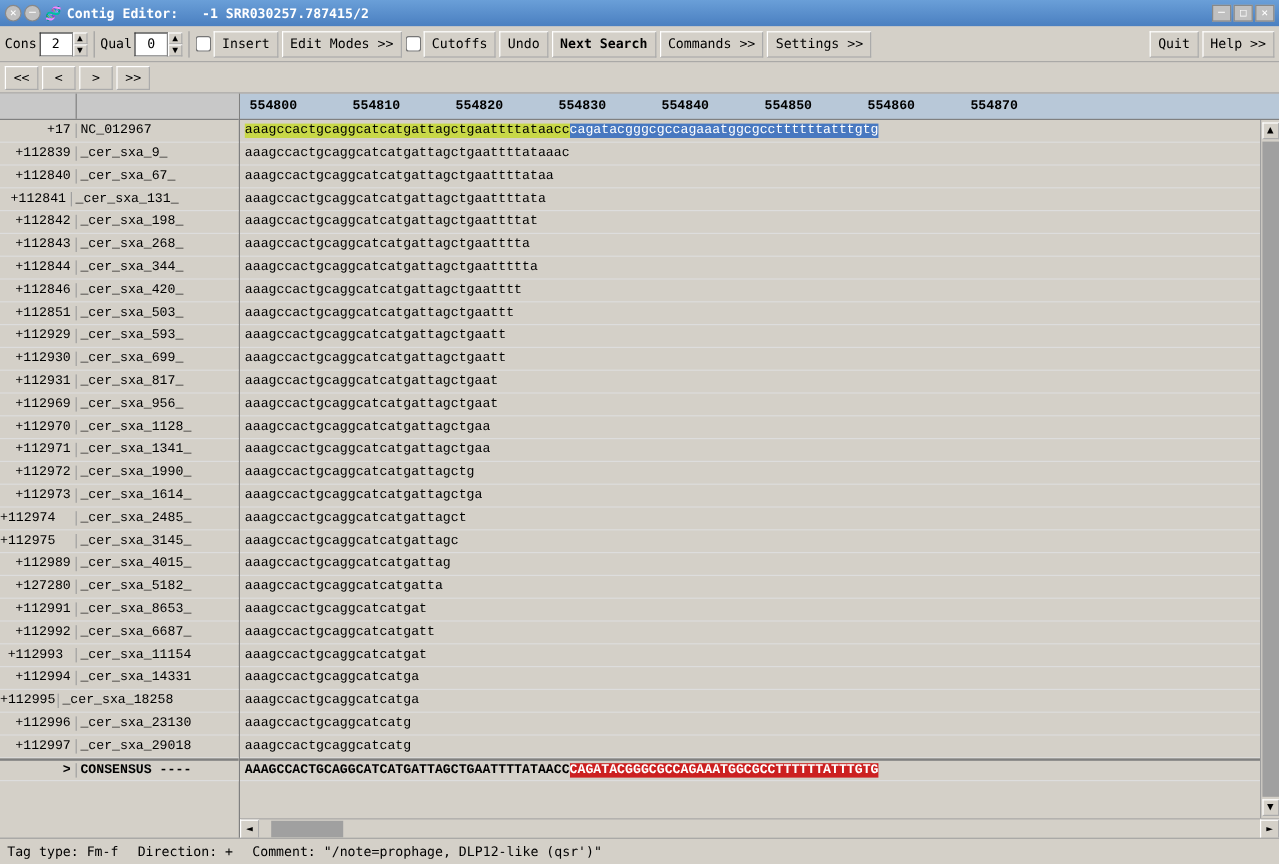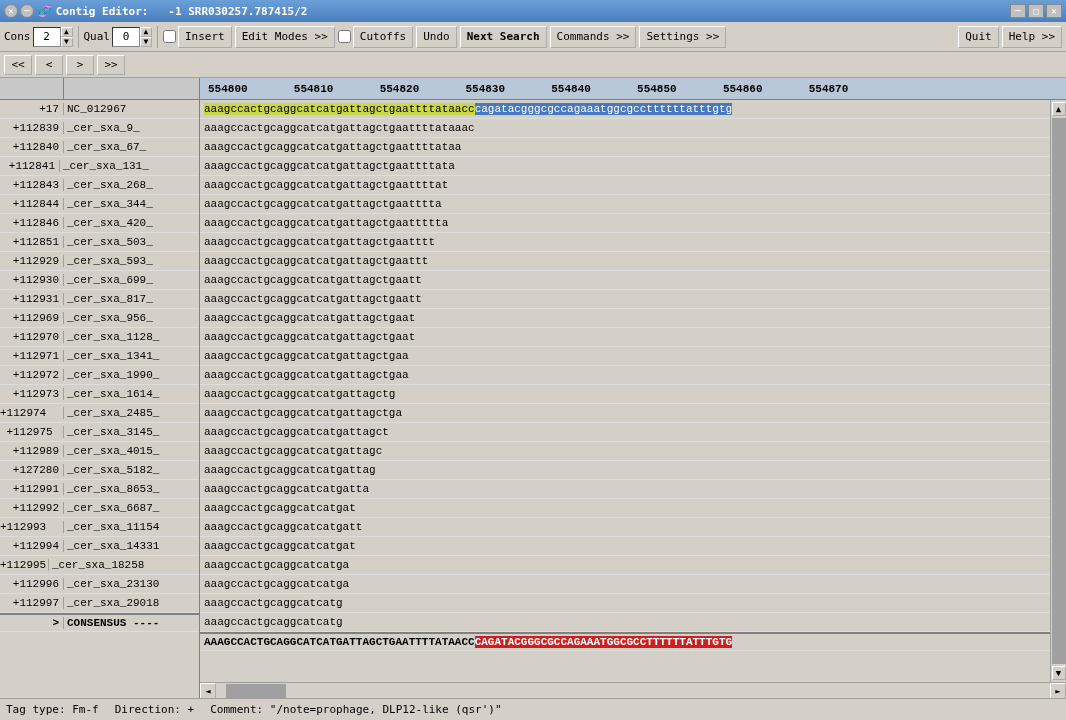--- a/index.html
+++ b/index.html
@@ -374,20 +374,24 @@
         </div>
         <div class="data-row" style="display: flex; height: 19px; align-items: center; border-bottom: 1px solid rgb(221, 221, 221); font-family: &quot;Courier New&quot;, monospace; font-size: 11px;">
           <div style="width: 64px; text-align: right; padding-right: 4px; border-right: 1px solid rgb(160, 160, 160); overflow: hidden; white-space: nowrap; font-size: 11px;">+112840</div>
           <div style="flex: 1 1 0%; padding-left: 3px; overflow: hidden; white-space: nowrap; font-size: 11px;">_cer_sxa_67_</div>
         </div>
         <div class="data-row" style="display: flex; height: 19px; align-items: center; border-bottom: 1px solid rgb(221, 221, 221); font-family: &quot;Courier New&quot;, monospace; font-size: 11px;">
           <div style="width: 60px; text-align: right; padding-right: 4px; border-right: 1px solid rgb(160, 160, 160); overflow: hidden; white-space: nowrap; font-size: 11px;">+112841</div>
           <div style="flex: 1 1 0%; padding-left: 3px; overflow: hidden; white-space: nowrap; font-size: 11px;">_cer_sxa_131_</div>
         </div>
         <div class="data-row" style="display: flex; height: 19px; align-items: center; border-bottom: 1px solid rgb(221, 221, 221); font-family: &quot;Courier New&quot;, monospace; font-size: 11px;">
+          <div style="width: 64px; text-align: right; padding-right: 4px; border-right: 1px solid rgb(160, 160, 160); overflow: hidden; white-space: nowrap; font-size: 11px;">+112842</div>
+          <div style="flex: 1 1 0%; padding-left: 3px; overflow: hidden; white-space: nowrap; font-size: 11px;">_cer_sxa_198_</div>
+        </div>
+        <div class="data-row" style="display: flex; height: 19px; align-items: center; border-bottom: 1px solid rgb(221, 221, 221); font-family: &quot;Courier New&quot;, monospace; font-size: 11px;">
           <div style="width: 64px; text-align: right; padding-right: 4px; border-right: 1px solid rgb(160, 160, 160); overflow: hidden; white-space: nowrap; font-size: 11px;">+112843</div>
           <div style="flex: 1 1 0%; padding-left: 3px; overflow: hidden; white-space: nowrap; font-size: 11px;">_cer_sxa_268_</div>
         </div>
         <div class="data-row" style="display: flex; height: 19px; align-items: center; border-bottom: 1px solid rgb(221, 221, 221); font-family: &quot;Courier New&quot;, monospace; font-size: 11px;">
           <div style="width: 64px; text-align: right; padding-right: 4px; border-right: 1px solid rgb(160, 160, 160); overflow: hidden; white-space: nowrap; font-size: 11px;">+112844</div>
           <div style="flex: 1 1 0%; padding-left: 3px; overflow: hidden; white-space: nowrap; font-size: 11px;">_cer_sxa_344_</div>
         </div>
         <div class="data-row" style="display: flex; height: 19px; align-items: center; border-bottom: 1px solid rgb(221, 221, 221); font-family: &quot;Courier New&quot;, monospace; font-size: 11px;">
           <div style="width: 64px; text-align: right; padding-right: 4px; border-right: 1px solid rgb(160, 160, 160); overflow: hidden; white-space: nowrap; font-size: 11px;">+112846</div>
           <div style="flex: 1 1 0%; padding-left: 3px; overflow: hidden; white-space: nowrap; font-size: 11px;">_cer_sxa_420_</div>
@@ -426,41 +430,41 @@
         </div>
         <div class="data-row" style="display: flex; height: 19px; align-items: center; border-bottom: 1px solid rgb(221, 221, 221); font-family: &quot;Courier New&quot;, monospace; font-size: 11px;">
           <div style="width: 64px; text-align: right; padding-right: 4px; border-right: 1px solid rgb(160, 160, 160); overflow: hidden; white-space: nowrap; font-size: 11px;">+112973</div>
           <div style="flex: 1 1 0%; padding-left: 3px; overflow: hidden; white-space: nowrap; font-size: 11px;">_cer_sxa_1614_</div>
         </div>
         <div class="data-row" style="display: flex; height: 19px; align-items: center; border-bottom: 1px solid rgb(221, 221, 221); font-family: &quot;Courier New&quot;, monospace; font-size: 11px;">
           <div style="width: 64px; padding-right: 4px; border-right: 1px solid rgb(160, 160, 160); overflow: hidden; white-space: nowrap; font-size: 11px;">+112974</div>
           <div style="flex: 1 1 0%; padding-left: 3px; overflow: hidden; white-space: nowrap; font-size: 11px;">_cer_sxa_2485_</div>
         </div>
         <div class="data-row" style="display: flex; height: 19px; align-items: center; border-bottom: 1px solid rgb(221, 221, 221); font-family: &quot;Courier New&quot;, monospace; font-size: 11px;">
-          <div style="width: 64px; text-align: center; padding-right: 4px; border-right: 1px solid rgb(160, 160, 160); overflow: hidden; white-space: nowrap; font-size: 11px;">+112975</div>
+          <div style="width: 64px; text-align: left; padding-right: 4px; border-right: 1px solid rgb(160, 160, 160); overflow: hidden; white-space: nowrap; font-size: 11px;">+112975</div>
           <div style="flex: 1 1 0%; padding-left: 3px; overflow: hidden; white-space: nowrap; font-size: 11px;">_cer_sxa_3145_</div>
         </div>
         <div class="data-row" style="display: flex; height: 19px; align-items: center; border-bottom: 1px solid rgb(221, 221, 221); font-family: &quot;Courier New&quot;, monospace; font-size: 11px;">
           <div style="width: 64px; text-align: right; padding-right: 4px; border-right: 1px solid rgb(160, 160, 160); overflow: hidden; white-space: nowrap; font-size: 11px;">+112989</div>
           <div style="flex: 1 1 0%; padding-left: 3px; overflow: hidden; white-space: nowrap; font-size: 11px;">_cer_sxa_4015_</div>
         </div>
         <div class="data-row" style="display: flex; height: 19px; align-items: center; border-bottom: 1px solid rgb(221, 221, 221); font-family: &quot;Courier New&quot;, monospace; font-size: 11px;">
           <div style="width: 64px; text-align: right; padding-right: 4px; border-right: 1px solid rgb(160, 160, 160); overflow: hidden; white-space: nowrap; font-size: 11px;">+127280</div>
           <div style="flex: 1 1 0%; padding-left: 3px; overflow: hidden; white-space: nowrap; font-size: 11px;">_cer_sxa_5182_</div>
         </div>
         <div class="data-row" style="display: flex; height: 19px; align-items: center; border-bottom: 1px solid rgb(221, 221, 221); font-family: &quot;Courier New&quot;, monospace; font-size: 11px;">
           <div style="width: 64px; text-align: right; padding-right: 4px; border-right: 1px solid rgb(160, 160, 160); overflow: hidden; white-space: nowrap; font-size: 11px;">+112991</div>
           <div style="flex: 1 1 0%; padding-left: 3px; overflow: hidden; white-space: nowrap; font-size: 11px;">_cer_sxa_8653_</div>
         </div>
         <div class="data-row" style="display: flex; height: 19px; align-items: center; border-bottom: 1px solid rgb(221, 221, 221); font-family: &quot;Courier New&quot;, monospace; font-size: 11px;">
           <div style="width: 64px; text-align: right; padding-right: 4px; border-right: 1px solid rgb(160, 160, 160); overflow: hidden; white-space: nowrap; font-size: 11px;">+112992</div>
           <div style="flex: 1 1 0%; padding-left: 3px; overflow: hidden; white-space: nowrap; font-size: 11px;">_cer_sxa_6687_</div>
         </div>
         <div class="data-row" style="display: flex; height: 19px; align-items: center; border-bottom: 1px solid rgb(221, 221, 221); font-family: &quot;Courier New&quot;, monospace; font-size: 11px;">
-          <div style="width: 64px; text-align: left; padding-right: 4px; border-right: 1px solid rgb(160, 160, 160); overflow: hidden; white-space: nowrap; font-size: 11px;">+112993</div>
+          <div style="width: 64px; text-align: center; padding-right: 4px; border-right: 1px solid rgb(160, 160, 160); overflow: hidden; white-space: nowrap; font-size: 11px;">+112993</div>
           <div style="flex: 1 1 0%; padding-left: 3px; overflow: hidden; white-space: nowrap; font-size: 11px;">_cer_sxa_11154</div>
         </div>
         <div class="data-row" style="display: flex; height: 19px; align-items: center; border-bottom: 1px solid rgb(221, 221, 221); font-family: &quot;Courier New&quot;, monospace; font-size: 11px;">
           <div style="width: 64px; text-align: right; padding-right: 4px; border-right: 1px solid rgb(160, 160, 160); overflow: hidden; white-space: nowrap; font-size: 11px;">+112994</div>
           <div style="flex: 1 1 0%; padding-left: 3px; overflow: hidden; white-space: nowrap; font-size: 11px;">_cer_sxa_14331</div>
         </div>
         <div class="data-row" style="display: flex; height: 19px; align-items: center; border-bottom: 1px solid rgb(221, 221, 221); font-family: &quot;Courier New&quot;, monospace; font-size: 11px;">
           <div style="width: 49px; text-align: right; padding-right: 4px; border-right: 1px solid rgb(160, 160, 160); overflow: hidden; white-space: nowrap; font-size: 11px;">+112995</div>
           <div style="flex: 1 1 0%; padding-left: 3px; overflow: hidden; white-space: nowrap; font-size: 11px;">_cer_sxa_18258</div>
         </div>

